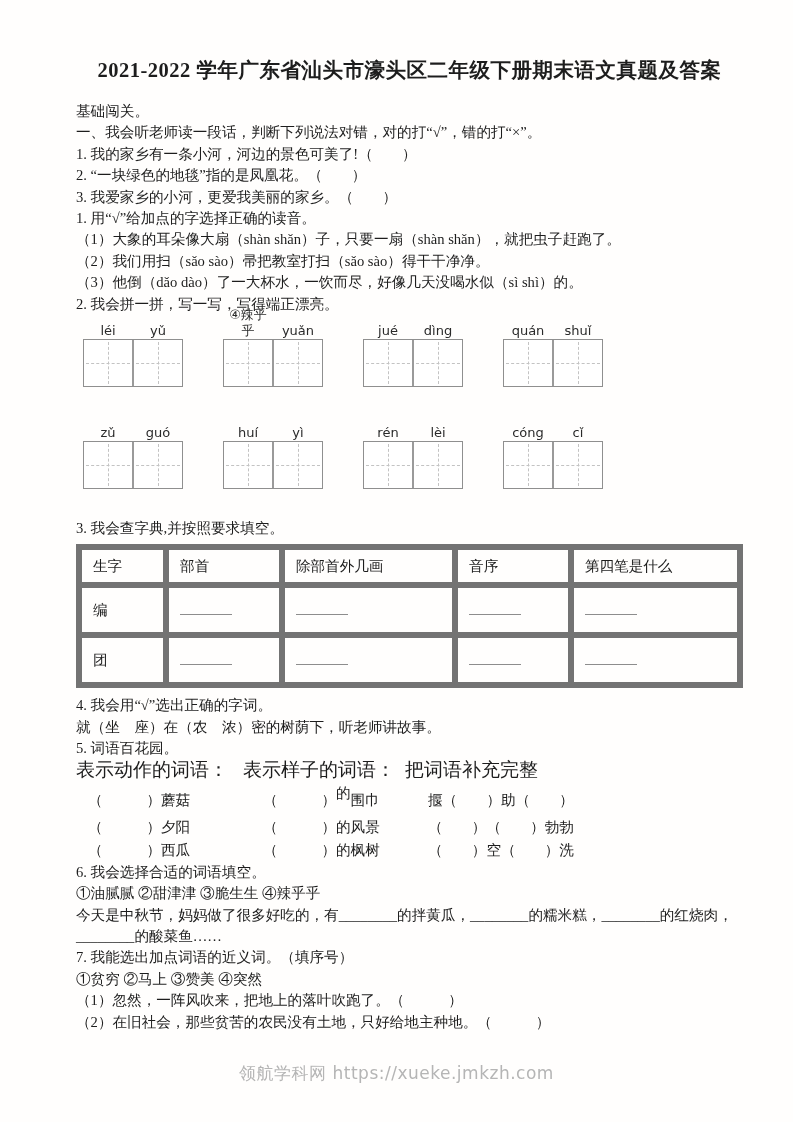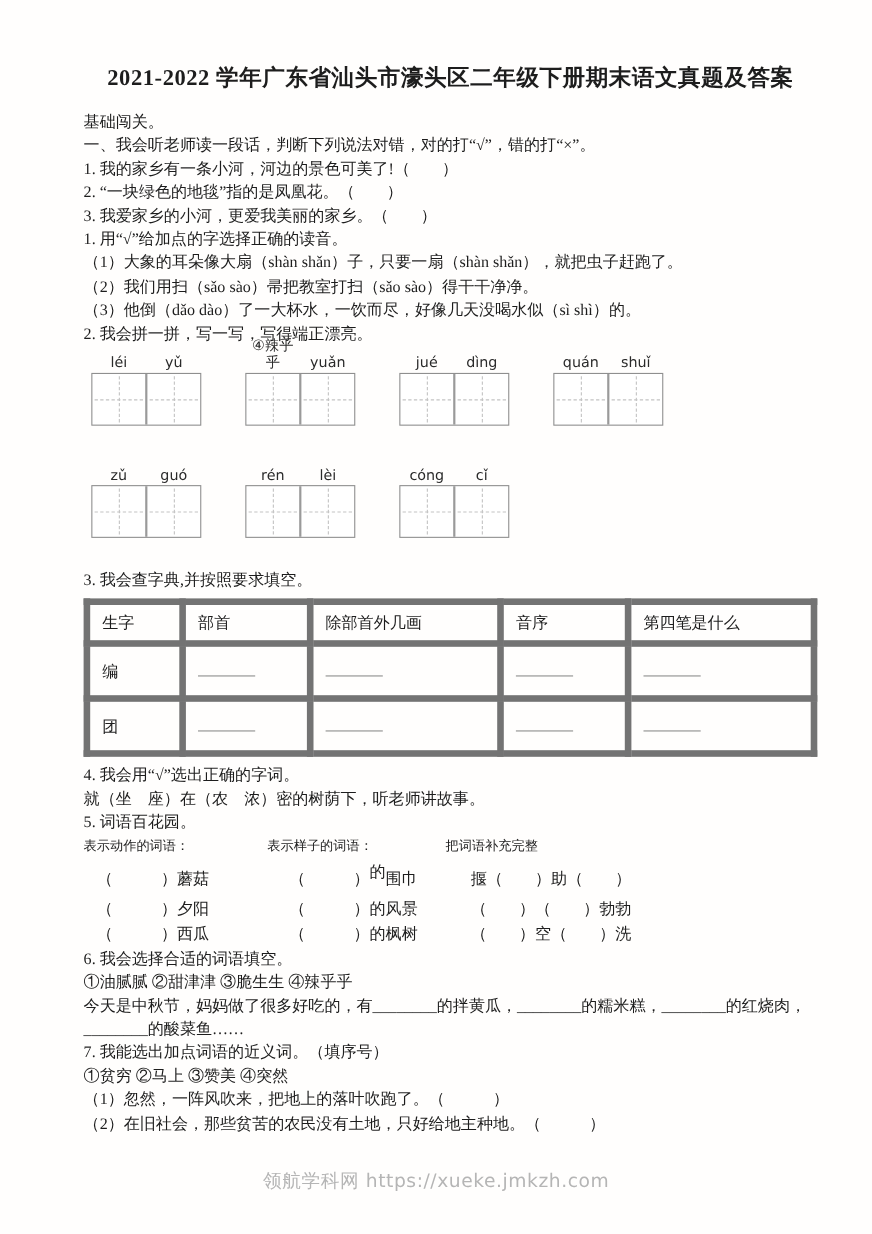--- a/index.html
+++ b/index.html
@@ -43,21 +43,21 @@
     border:6px solid #737373; font-weight:normal; text-align:left;
     padding:0 0 0 11px; vertical-align:middle;
   }
   .dict-table th { height:32px; }
   .dict-table td { height:44px; }
   .blank-line { display:inline-block; width:52px; height:13px;
     border-bottom:1px solid #8d8d8d; }
   
   .q4h { margin-top:7px; }
   .q5-cols { display:grid; grid-template-columns:167px 162px auto;
-    font-size:12px; line-height:21.4px; height:21.4px; white-space:pre; }
+    font-size:19px; line-height:21.4px; height:21.4px; white-space:pre; }
   #q5-rows { margin-top:8px; }
   .q5-row { display:grid; grid-template-columns:175px 165px auto;
     padding-left:12px; font-size:14.6px; line-height:23px; height:23px; white-space:pre; }
   .q5-row.first { margin-bottom:4px; }
   .raised { position:relative; top:-7px; }
   
   .footer { position:absolute; left:0; right:0; top:1062px; text-align:center;
     font-family:"DejaVu Sans","Liberation Sans",sans-serif;
     font-size:17px; color:#b5b5b5; letter-spacing:0.5px; }
 </style>
@@ -127,20 +127,30 @@
               <div class="py-cell"></div>
               <div class="py-cell"></div>
             </div>
           </div>
         </div>
         <div class="py-row">
           <div class="py-group">
             <div class="py-labels">
               <span>zǔ</span>
               <span>guó</span>
+            </div>
+            <div class="py-boxes">
+              <div class="py-cell"></div>
+              <div class="py-cell"></div>
+            </div>
+          </div>
+          <div class="py-group">
+            <div class="py-labels">
+              <span>huí</span>
+              <span>yì</span>
             </div>
             <div class="py-boxes">
               <div class="py-cell"></div>
               <div class="py-cell"></div>
             </div>
           </div>
           <div class="py-group">
             <div class="py-labels">
               <span>rén</span>
               <span>lèi</span>

